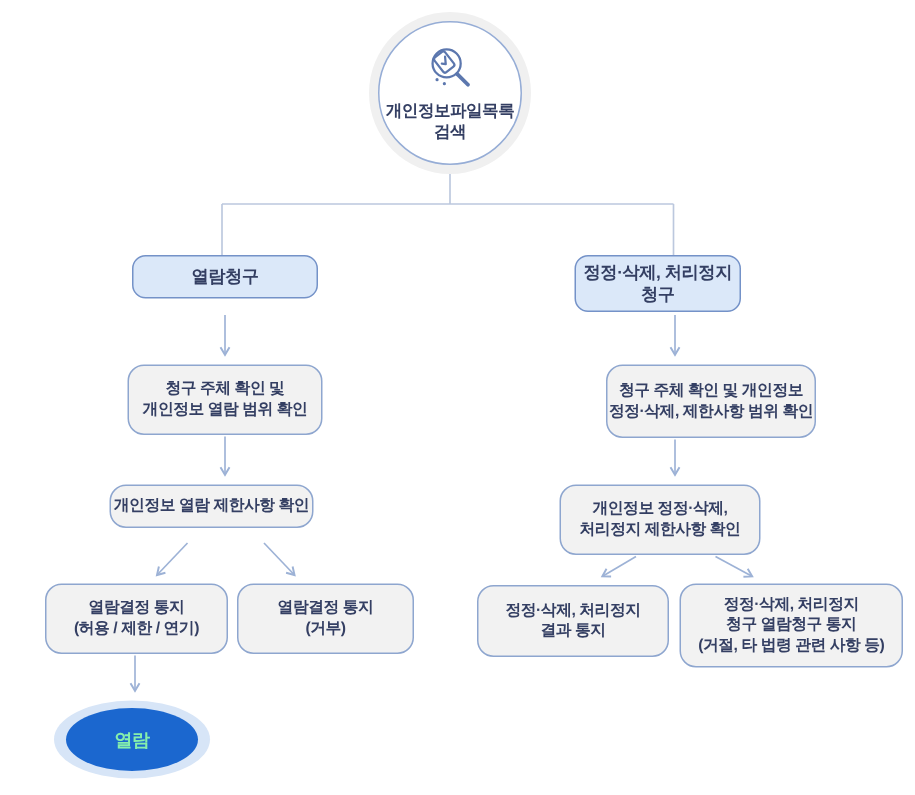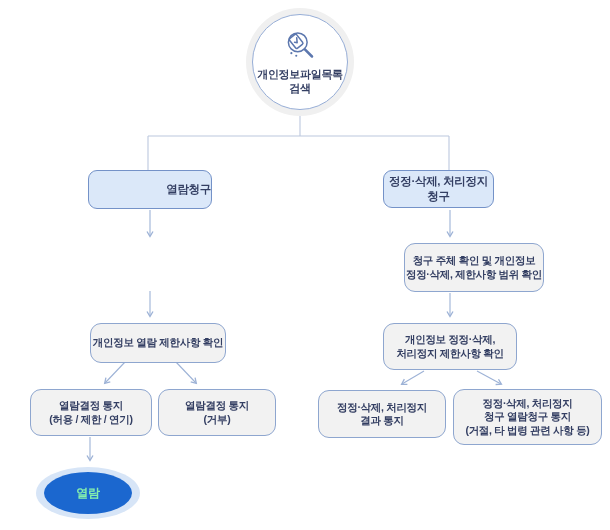--- a/index.html
+++ b/index.html
@@ -82,26 +82,30 @@
           <path d="M16.5 15.5 L19 18 L22.5 12.5" stroke="#5c77ae" stroke-width="2" stroke-linecap="round" stroke-linejoin="round"></path>
         </g>
         <circle cx="12.5" cy="31.5" r="1.4" fill="#5c77ae"></circle>
         <circle cx="19" cy="35" r="1.4" fill="#5c77ae"></circle>
       </svg>
     </span>
     <span class="line">개인정보파일목록</span>
     <span class="line">검색</span>
   </div>
 
-  <div class="node header-node" style="left:88px;top:170px;width:124px;height:39px;align-items:flex-end;">
+  <div class="node header-node" style="left:88px;top:170px;width:124px;height:29px;">
     <span>열람청구</span>
   </div>
 
+  <div class="node step-node" style="left:85px;top:243px;width:130px;height:47px;">
+    <span class="line">청구 주체 확인 및</span>
+    <span class="line">개인정보 열람 범위 확인</span>
+  </div>
 
-  <div class="node step-node" style="left:90px;top:323px;width:136px;height:40px;">
+  <div class="node step-node" style="left:73px;top:323px;width:136px;height:29px;">
     <span class="line">개인정보 열람 제한사항 확인</span>
   </div>
 
   <div class="node step-node" style="left:30px;top:389px;width:122px;height:47px;">
     <span class="line">열람결정 통지</span>
     <span class="line">(허용 / 제한 / 연기)</span>
   </div>
 
   <div class="node step-node" style="left:158px;top:389px;width:118px;height:47px;">
     <span class="line">열람결정 통지</span>
@@ -115,21 +119,21 @@
 
   <div class="node header-node" style="left:383px;top:170px;width:111px;height:38px;">
     <span>정정·삭제, 처리정지 청구</span>
   </div>
 
   <div class="node step-node" style="left:380px;top:243px;width:140px;height:49px;margin-left:24px;">
     <span class="line">청구 주체 확인 및 개인정보</span>
     <span class="line">정정·삭제, 제한사항 범위 확인</span>
   </div>
 
-  <div class="node step-node" style="left:383px;top:323px;width:134px;height:47px;">
+  <div class="node step-node" style="left:373px;top:323px;width:134px;height:47px;">
     <span class="line">개인정보 정정·삭제,</span>
     <span class="line">처리정지 제한사항 확인</span>
   </div>
 
   <div class="node step-node" style="left:318px;top:390px;width:128px;height:48px;">
     <span class="line">정정·삭제, 처리정지</span>
     <span class="line">결과 통지</span>
   </div>
 
   <div class="node step-node" style="left:453px;top:389px;width:149px;height:56px;">

